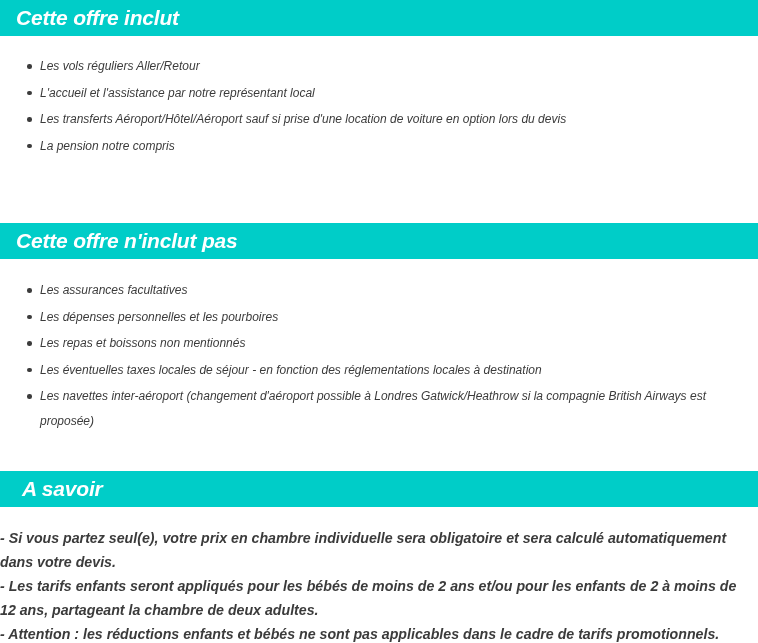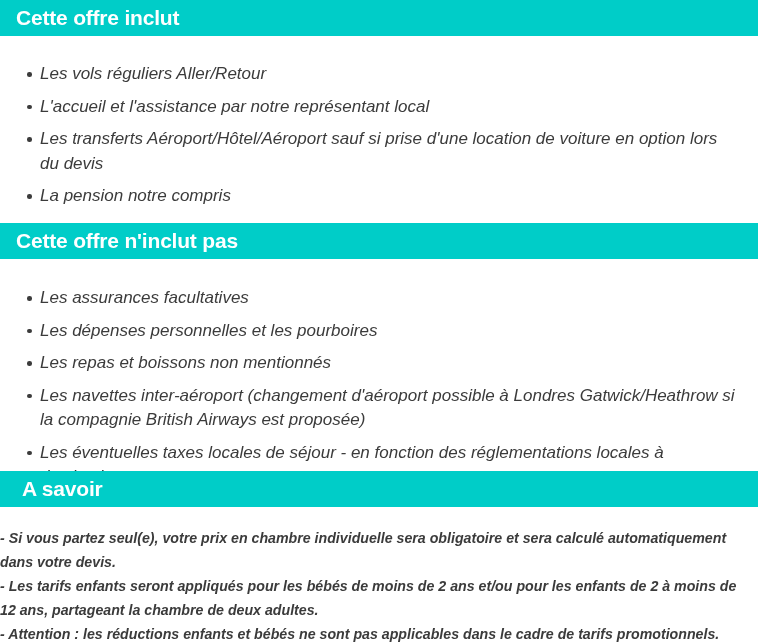--- a/index.html
+++ b/index.html
@@ -21,20 +21,21 @@
     width: 758px;
     height: 643px;
     background: #ffffff;
   }
 
   
   .section-header {
     background: #00cdc8;
     color: #ffffff;
     font-family: "Liberation Sans", sans-serif;
+    font-style: italic;
     font-weight: bold;
     letter-spacing: -0.2px;
     display: flex;
     align-items: center;
     box-sizing: border-box;
   }
   .section-header-1 {
     position: absolute;
     left: 0;
     top: 0;
@@ -66,24 +67,24 @@
   
   .bullet-list {
     list-style: none;
     margin: 0;
     padding: 0;
   }
   .bullet-list li {
     position: relative;
     padding-left: 40px;
     font-style: italic;
-    font-size: 17px;
+    font-size: 12px;
     line-height: 24.5px;
     color: #3b3b3b;
-    margin: 8px 0 2px 0;
+    margin: 0 0 2px 0;
   }
   .bullet-list li::before {
     content: "";
     position: absolute;
     left: 27px;
     top: 10px;
     width: 4.5px;
     height: 4.5px;
     border-radius: 50%;
     background: #3b3b3b;
@@ -150,24 +151,24 @@
     <li>
       <span>Les assurances facultatives</span>
     </li>
     <li>
       <span>Les dépenses personnelles et les pourboires</span>
     </li>
     <li>
       <span>Les repas et boissons non mentionnés</span>
     </li>
     <li>
-      <span>Les navettes inter-aéroport (changement d'aéroport possible à Londres Gatwick/Heathrow si la compagnie British Airways est proposée)</span>
+      <span>Les éventuelles taxes locales de séjour - en fonction des réglementations locales à destination</span>
     </li>
     <li>
-      <span>Les éventuelles taxes locales de séjour - en fonction des réglementations locales à destination</span>
+      <span>Les navettes inter-aéroport (changement d'aéroport possible à Londres Gatwick/Heathrow si la compagnie British Airways est proposée)</span>
     </li>
   </ul>
 
   <div class="section-header section-header-3">
     <span>A savoir</span>
   </div>
 
   <div class="notes-block">
     <p>- Si vous partez seul(e), votre prix en chambre individuelle sera obligatoire et sera calculé automatiquement dans votre devis.</p>
     <p>- Les tarifs enfants seront appliqués pour les bébés de moins de 2 ans et/ou pour les enfants de 2 à moins de 12 ans, partageant la chambre de deux adultes.</p>

